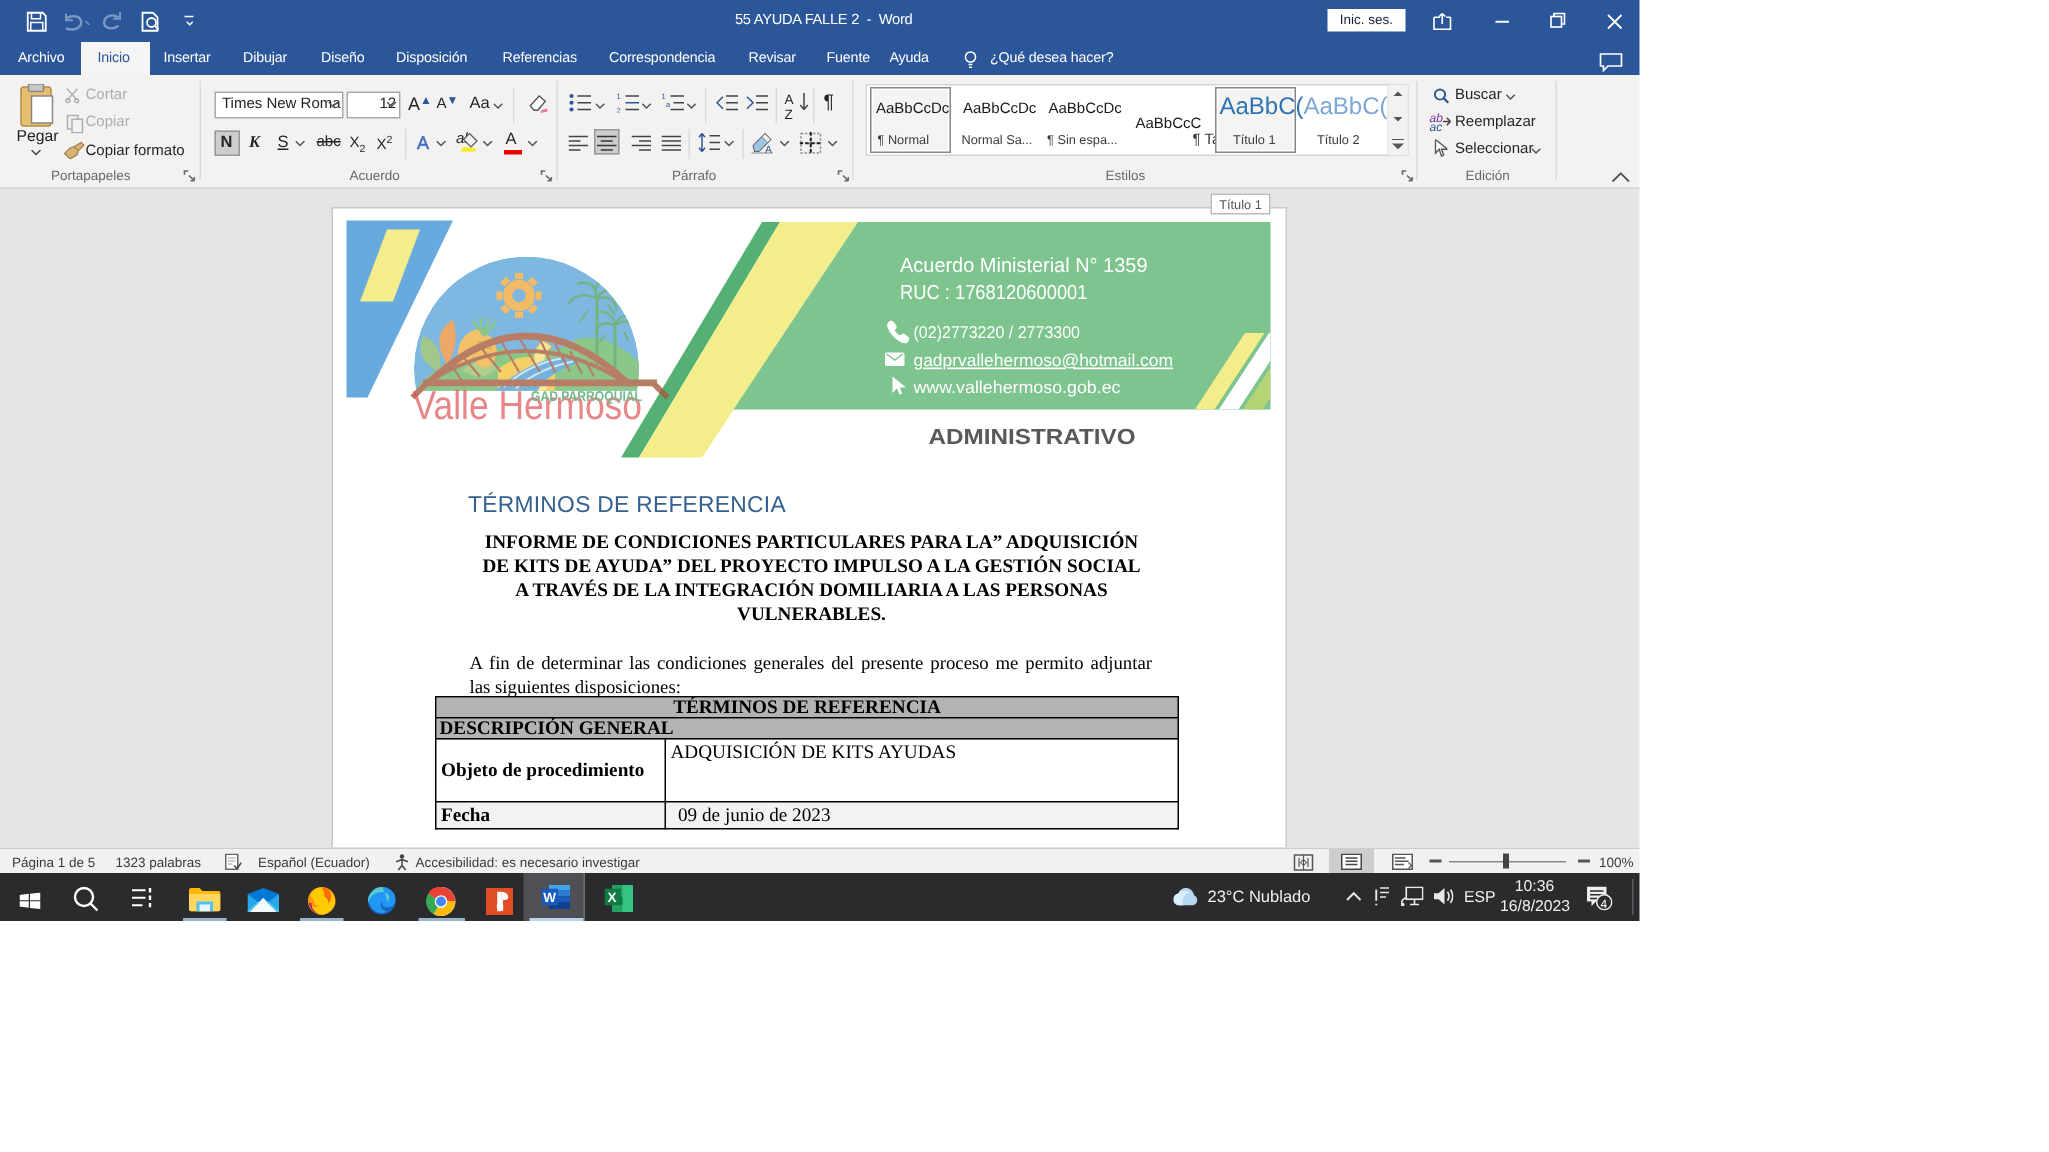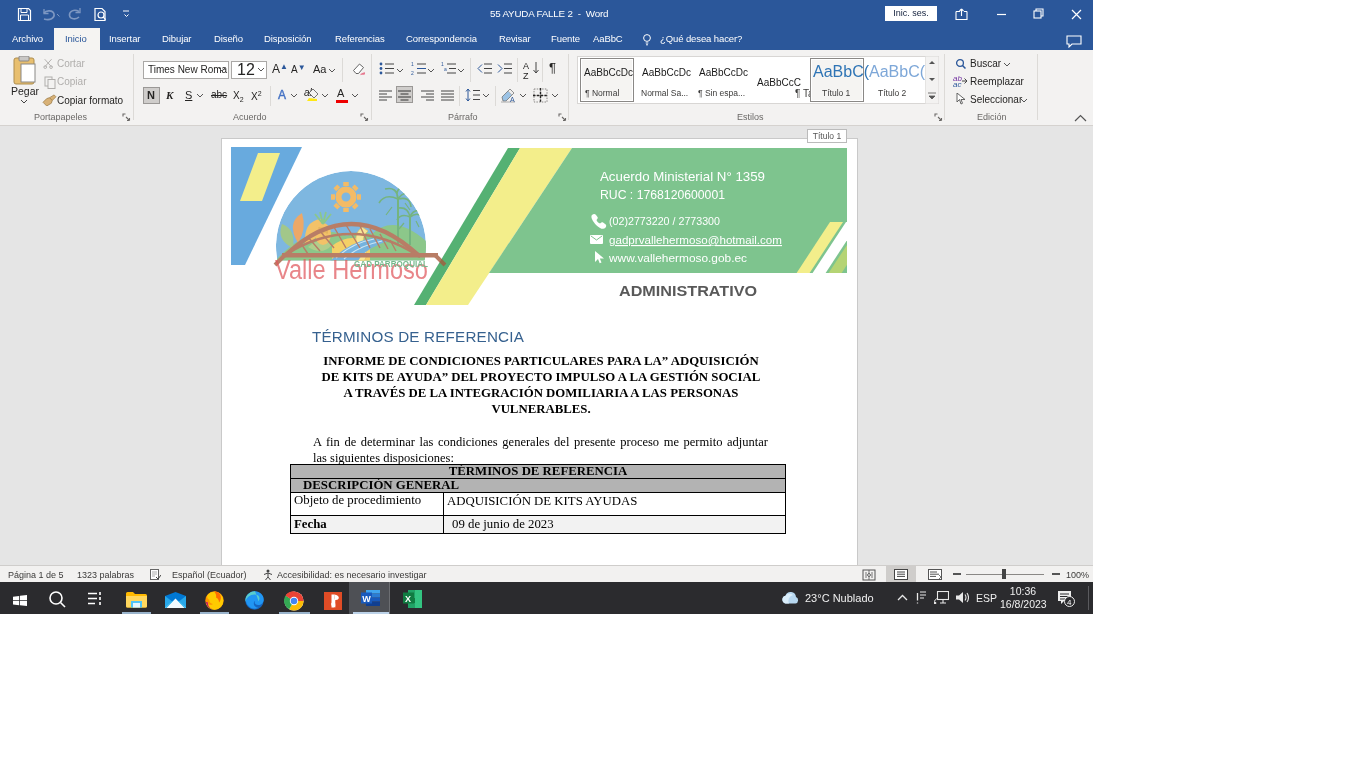--- a/index.html
+++ b/index.html
@@ -74,21 +74,21 @@
     <div class="abs" style="left:54px;top:0;width:46px;height:22px;background:#f5f4f2"></div>
     <div class="tab" style="left:65px;color:#2b579a">Inicio</div>
     <div class="tab" style="left:109px">Insertar</div>
     <div class="tab" style="left:162px">Dibujar</div>
     <div class="tab" style="left:214px">Diseño</div>
     <div class="tab" style="left:264px">Disposición</div>
     <div class="tab" style="left:335px">Referencias</div>
     <div class="tab" style="left:406px">Correspondencia</div>
     <div class="tab" style="left:499px">Revisar</div>
     <div class="tab" style="left:551px">Fuente</div>
-    <div class="tab" style="left:593px">AaBbC</div>
+    <div class="tab" style="left:593px">Ayuda</div>
     <svg class="abs" style="left:641px;top:5px" width="12" height="14" viewBox="0 0 12 14">
       <g stroke="#fff" fill="none" stroke-width="1">
         <circle cx="6" cy="5" r="3.4"></circle>
         <path d="M4.7 10h2.6M5 11.8h2"></path>
       </g>
     </svg>
     <div class="tab" style="left:660px">¿Qué desea hacer?</div>
     <svg class="abs" style="left:1066px;top:7px" width="16" height="13" viewBox="0 0 16 13">
       <path d="M1 1h14v8h-9l-3 3v-3H1z" stroke="#fff" fill="none" stroke-width="1.1"></path>
     </svg>
@@ -130,21 +130,21 @@
         <g stroke="#6a6866" fill="none" stroke-width="1.1">
           <path d="M1 3.5V1h2.5M4 4l3.5 3.5M7.5 7.5V5M7.5 7.5H5"></path>
         </g>
       </svg>
     <div class="gsep" style="left:133px"></div>
 
     <div class="abs" style="left:143px;top:61px;width:86px;height:18px;background:#fff;border:1px solid #aaa8a6;font-size:10px;color:#252423;line-height:16px;padding-left:4px">Times New Roma</div>
     <svg class="abs" style="left:219px;top:68px" width="8" height="5" viewBox="0 0 8 5">
         <path d="M0 0l3 3 3-3" stroke="#555" fill="none"></path>
       </svg>
-    <div class="abs" style="left:231px;top:61px;width:36px;height:18px;background:#fff;border:1px solid #aaa8a6;font-size:16px;color:#252423;line-height:16px;padding-left:5px">12</div>
+    <div class="abs" style="left:231px;top:61px;width:36px;height:18px;background:#fff;border:1px solid #aaa8a6;font-size:10px;color:#252423;line-height:16px;padding-left:21px">12</div>
     <svg class="abs" style="left:258px;top:68px" width="8" height="5" viewBox="0 0 8 5">
         <path d="M0 0l3 3 3-3" stroke="#555" fill="none"></path>
       </svg>
     <div class="abs" style="left:272px;top:62px;font-size:12px;color:#252423">A<span style="position:relative;top:-4px;font-size:8px;color:#2b579a">▲</span></div>
     <div class="abs" style="left:291px;top:64px;font-size:10px;color:#252423">A<span style="position:relative;top:-3px;font-size:8px;color:#2b579a">▼</span></div>
     <div class="abs" style="left:313px;top:63px;font-size:11px;color:#252423">Aa</div>
     <svg class="abs" style="left:329px;top:69px" width="8" height="5" viewBox="0 0 8 5">
         <path d="M0 0l3 3 3-3" stroke="#555" fill="none"></path>
       </svg>
     <div class="gsep" style="left:342px;top:58px;height:24px"></div>
@@ -469,24 +469,24 @@
       <div class="abs" style="left:91px;top:295px;width:455px;font-family:'Liberation Serif',serif;font-size:12.5px;line-height:16px;color:#000">
           <div style="text-align:justify;text-align-last:justify">A fin de determinar las condiciones generales del presente proceso me permito adjuntar</div>
           <div>las siguientes disposiciones:</div>
         </div>
       <table class="abs" style="left:68px;top:325px;width:496px;border-collapse:collapse;font-family:'Liberation Serif',serif;font-size:12.8px;color:#000" cellspacing="0">
         <tbody>
             <tr>
               <td colspan="2" style="border:1px solid #000;background:#b3b3b3;text-align:center;font-weight:bold;height:13px;line-height:13px;padding:0">TÉRMINOS DE REFERENCIA</td>
             </tr>
         <tr>
-              <td colspan="2" style="border:1px solid #000;background:#b3b3b3;font-weight:bold;height:12px;line-height:13px;padding:0 12px">DESCRIPCIÓN GENERAL</td>
+              <td colspan="2" style="border:1px solid #000;background:#b3b3b3;font-weight:bold;height:12px;line-height:13px;padding:0 2px">DESCRIPCIÓN GENERAL</td>
             </tr>
         <tr>
-          <td style="border:1px solid #000;width:153px;font-weight:normal;vertical-align:top;padding:0 3px;height:23px">Objeto de procedimiento</td>
+          <td style="border:1px solid #000;width:153px;font-weight:bold;vertical-align:top;padding:13px 3px;height:23px">Objeto de procedimiento</td>
           <td style="border:1px solid #000;vertical-align:top;padding:1px 3px">ADQUISICIÓN DE KITS AYUDAS</td>
         </tr>
         <tr style="background:#f2f2f2">
           <td style="border:1px solid #000;font-weight:bold;vertical-align:bottom;padding:1px 3px;height:16px">Fecha</td>
           <td style="border:1px solid #000;vertical-align:bottom;padding:1px 8px">09 de junio de 2023</td>
         </tr>
       </tbody>
         </table>
     </div>
     <div class="abs" style="left:807px;top:3px;width:40px;height:14px;background:#fff;border:1px solid #bbb;font-size:8.5px;color:#555;text-align:center;line-height:13px">Título 1</div>

